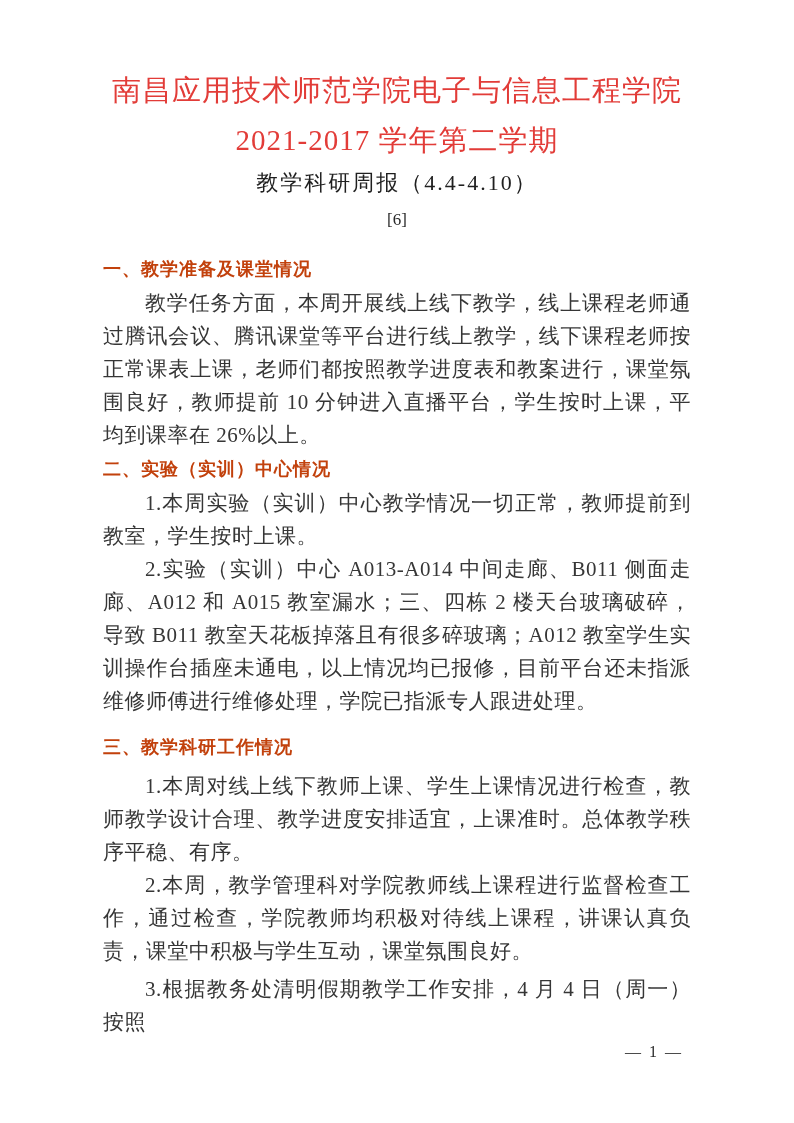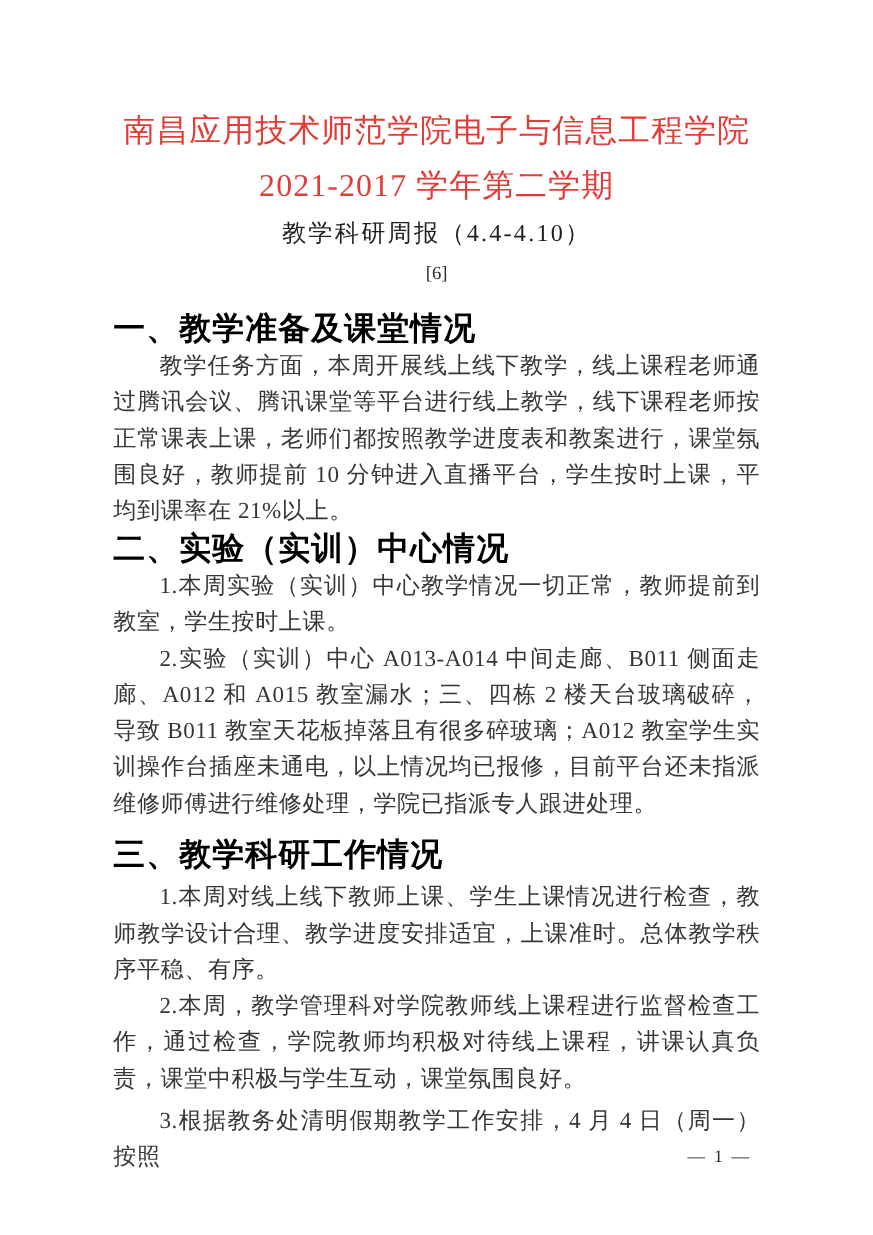--- a/index.html
+++ b/index.html
@@ -12,21 +12,21 @@
   .page {
     position: relative;
     width: 794px; height: 1123px;
     background: #ffffff;
     overflow: hidden;
   }
   .content {
     position: absolute;
     left: 103px; top: 0;
     width: 588px;
-    padding-top: 101px;
+    padding-top: 72px;
   }
   .doc-title {
     font-size: 29px;
     line-height: 36px;
     text-align: center;
     color: #e23c38;
     letter-spacing: 1px;
     font-weight: 400;
   }
   .doc-title.second { margin-top: 14px; }
@@ -40,25 +40,25 @@
     font-weight: 400;
   }
   .issue {
     font-size: 17px;
     line-height: 24px;
     text-align: center;
     color: #2a2a2a;
     margin-top: 6px;
   }
   .sec-heading {
-    font-family: Liberation Sans, sans-serif;
-    font-size: 29px;
+    font-family: Liberation Mono, monospace;
+    font-size: 18px;
     line-height: 33px;
     font-weight: bold;
-    color: #000000;
+    color: #c2410c;
     letter-spacing: 1px;
   }
   .sec-heading.h1 { margin-top: 22px; }
   .sec-heading.h2 { margin-top: 2px; }
   .sec-heading.h3 { margin-top: 14px; }
   .sub-heading {
     font-family: "Liberation Sans", "DejaVu Sans", sans-serif;
     font-size: 21px;
     line-height: 33px;
     font-weight: bold;
@@ -96,21 +96,21 @@
     <div class="doc-title">南昌应用技术师范学院电子与信息工程学院</div>
 
     <div class="doc-title second">2021-2017 学年第二学期</div>
 
     <div class="doc-subtitle">教学科研周报（4.4-4.10）</div>
 
     <div class="issue">[6]</div>
 
     <div class="sec-heading h1">一、教学准备及课堂情况</div>
 
-    <p class="body-para">教学任务方面，本周开展线上线下教学，线上课程老师通过腾讯会议、腾讯课堂等平台进行线上教学，线下课程老师按正常课表上课，老师们都按照教学进度表和教案进行，课堂氛围良好，教师提前 10 分钟进入直播平台，学生按时上课，平均到课率在 21%以上。</p>
+    <p class="body-para">教学任务方面，本周开展线上线下教学，线上课程老师通过腾讯会议、腾讯课堂等平台进行线上教学，线下课程老师按正常课表上课，老师们都按照教学进度表和教案进行，课堂氛围良好，教师提前 10 分钟进入直播平台，学生按时上课，平均到课率在 26%以上。</p>
 
     <div class="sec-heading h2">二、实验（实训）中心情况</div>
 
     <p class="body-para">1.本周实验（实训）中心教学情况一切正常，教师提前到教室，学生按时上课。</p>
 
     <p class="body-para">2.实验（实训）中心 A013-A014 中间走廊、B011 侧面走廊、A012 和 A015 教室漏水；三、四栋 2 楼天台玻璃破碎，导致 B011 教室天花板掉落且有很多碎玻璃；A012 教室学生实训操作台插座未通电，以上情况均已报修，目前平台还未指派维修师傅进行维修处理，学院已指派专人跟进处理。</p>
 
     <div class="sec-heading h3">三、教学科研工作情况</div>
 
 

